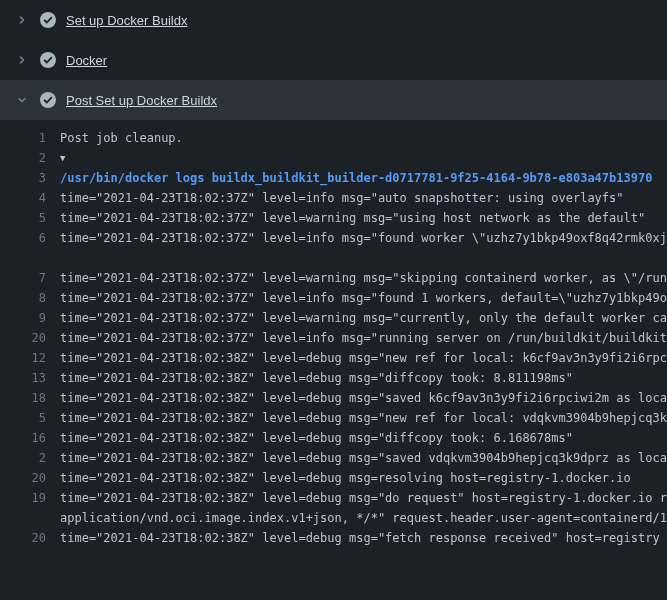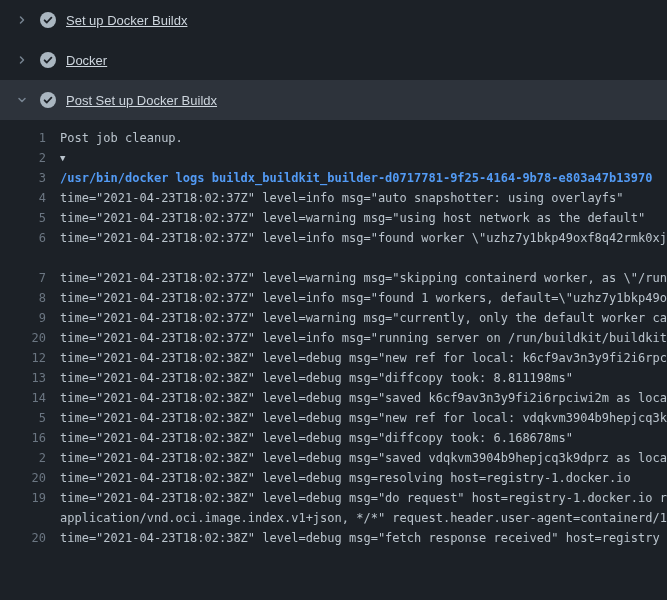--- a/index.html
+++ b/index.html
@@ -162,21 +162,21 @@
     <span class="num">12</span>
     
     <span class="txt">time="2021-04-23T18:02:38Z" level=debug msg="new ref for local: k6cf9av3n3y9fi2i6rpc</span>
   </div>
       <div class="row normal">
     <span class="num">13</span>
     
     <span class="txt">time="2021-04-23T18:02:38Z" level=debug msg="diffcopy took: 8.811198ms"</span>
   </div>
       <div class="row normal">
-    <span class="num">14</span>
+    <span class="num">18</span>
     
     <span class="txt">time="2021-04-23T18:02:38Z" level=debug msg="saved k6cf9av3n3y9fi2i6rpciwi2m as loca</span>
   </div>
       <div class="row normal">
     <span class="num">5</span>
     
     <span class="txt">time="2021-04-23T18:02:38Z" level=debug msg="new ref for local: vdqkvm3904b9hepjcq3k</span>
   </div>
       <div class="row normal">
     <span class="num">16</span>

